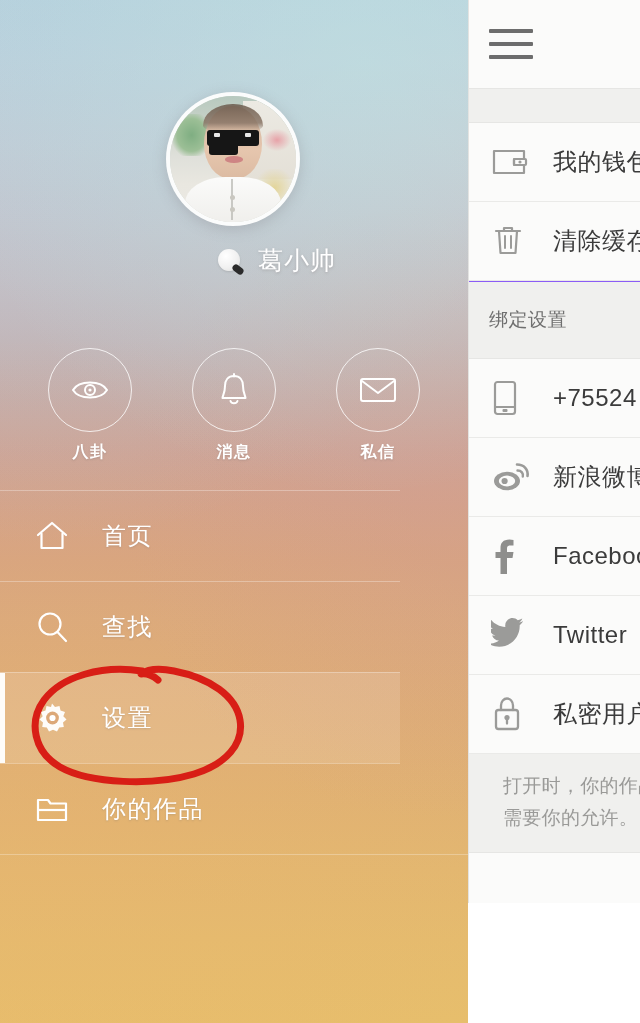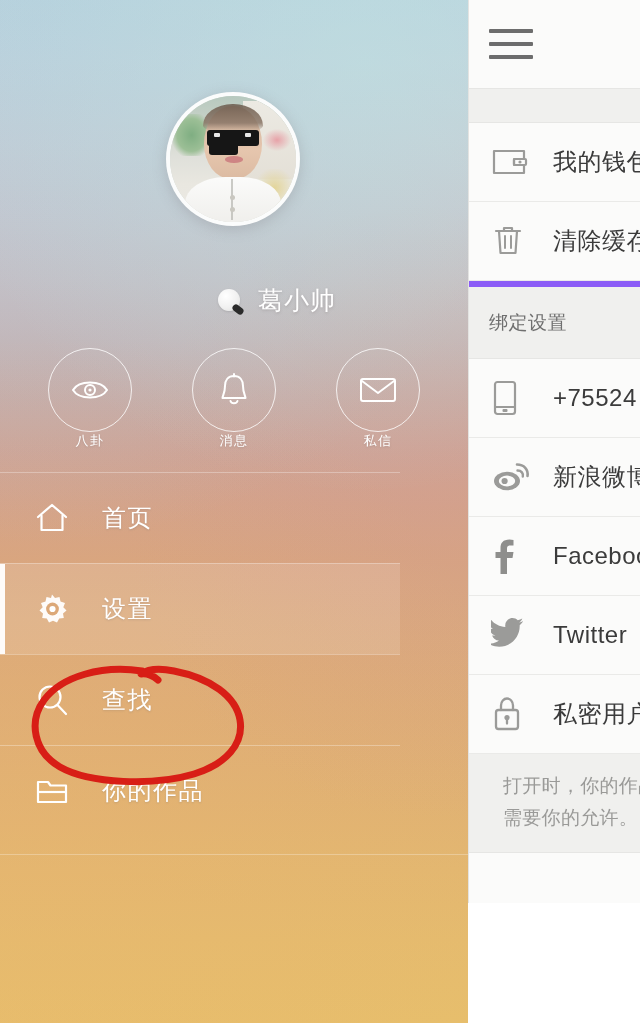--- a/index.html
+++ b/index.html
@@ -185,21 +185,20 @@
   #username-row {
     position: absolute;
     left: 0;
     top: 243px;
     width: 554px;
     height: 34px;
     display: flex;
     align-items: center;
     justify-content: center;
     gap: 18px;
-    margin-top: 40px;
   }
   #verify-badge {
     width: 22px; height: 22px;
     border-radius: 50%;
     background: radial-gradient(circle at 36% 32%, #ffffff 0%, #f1f1f1 55%, #dededc 100%);
     position: relative;
     flex: none;
     box-shadow: 0 1px 2px rgba(110,110,110,0.25);
   }
   #verify-badge::after {
@@ -242,31 +241,33 @@
     width: 84px; height: 84px;
     border-radius: 50%;
     border: 1.5px solid rgba(255,255,255,0.80);
     display: flex;
     align-items: center;
     justify-content: center;
     box-sizing: border-box;
   }
   .qa-circle svg { display: block; }
   .qa-label {
+    margin-top: 10px;
     color: #ffffff;
-    font-size: 13px;
+    font-size: 16px;
     letter-spacing: 1.5px;
     text-shadow: 0 1px 2px rgba(120,110,110,0.3);
+    font-weight: bold;
   }
 
   
   #nav {
     position: absolute;
     left: 0;
-    top: 472px;
+    top: 490px;
     width: 400px;
     font-family: Liberation Serif, serif;
   }
   .nav-row {
     position: relative;
     height: 91px;
     display: flex;
     align-items: center;
     padding-left: 30px;
     box-sizing: border-box;
@@ -350,21 +351,21 @@
   }
   .p-section-spacer {
     height: 33px;
     background: #f0f0ee;
     border-top: 1px solid #e6e6e4;
     border-bottom: 1px solid #e6e6e4;
   }
   .p-section-head {
     height: 78px;
     background: #f0f0ee;
-    border-top: 6px solid #8b5cf6;
+    border-top: 1px solid #8b5cf6;
     border-bottom: 1px solid #e6e6e4;
     display: flex;
     align-items: center;
     padding-left: 20px;
     box-sizing: border-box;
   }
   .p-section-head .sh-text {
     font-size: 19px;
     color: #6f6f6f;
     letter-spacing: .5px;
@@ -481,41 +482,41 @@
       <div class="nav-row">
         <div class="nav-icon">
           <svg width="34" height="32" viewBox="0 0 34 32" fill="none">
             <path d="M3 15 L17 3 L31 15" stroke="#ffffff" stroke-width="2.2" fill="none" stroke-linecap="round" stroke-linejoin="round"></path>
             <path d="M6.5 13.5 L6.5 28 L27.5 28 L27.5 13.5" stroke="#ffffff" stroke-width="2.2" fill="none" stroke-linecap="round" stroke-linejoin="round"></path>
           </svg>
         </div>
         <div class="nav-label">首页</div>
       </div>
 
+      <div class="nav-row">
+        <div class="nav-icon">
+          <svg width="34" height="34" viewBox="0 0 34 34" fill="none">
+            <circle cx="15" cy="14" r="10.5" stroke="#ffffff" stroke-width="2.2" fill="none"></circle>
+            <path d="M22.5 22 L31 31" stroke="#ffffff" stroke-width="2.2" stroke-linecap="round"></path>
+          </svg>
+        </div>
+        <div class="nav-label">查找</div>
+      </div>
+
       <div class="nav-row selected">
         <div class="nav-icon">
           <svg width="34" height="34" viewBox="0 0 34 34" fill="none">
             <path d="M17 2.5 L20 6 L24.5 5 L25.5 9.5 L30 11 L28.3 15.2 L31.5 18.5 L28 21.5
                      L28.8 26 L24.2 26.5 L22 30.5 L18 28.8 L14 30.5 L11.8 26.5 L7.2 26
                      L8 21.5 L4.5 18.5 L7.7 15.2 L6 11 L10.5 9.5 L11.5 5 L16 6 Z" fill="#ffffff" opacity="0.95"></path>
             <circle cx="17.5" cy="17" r="6.4" fill="#dca878"></circle>
             <circle cx="17.5" cy="17" r="3.1" fill="#ffffff"></circle>
           </svg>
         </div>
         <div class="nav-label">设置</div>
-      </div>
-
-      <div class="nav-row">
-        <div class="nav-icon">
-          <svg width="34" height="34" viewBox="0 0 34 34" fill="none">
-            <circle cx="15" cy="14" r="10.5" stroke="#ffffff" stroke-width="2.2" fill="none"></circle>
-            <path d="M22.5 22 L31 31" stroke="#ffffff" stroke-width="2.2" stroke-linecap="round"></path>
-          </svg>
-        </div>
-        <div class="nav-label">查找</div>
       </div>
 
       <div class="nav-row">
         <div class="nav-icon">
           <svg width="34" height="30" viewBox="0 0 34 30" fill="none">
             <path d="M3 6 L13 6 L15.5 9.5 L31 9.5 L31 26 L3 26 Z" stroke="#ffffff" stroke-width="2.2" fill="none" stroke-linejoin="round"></path>
             <path d="M3 16 L31 16" stroke="#ffffff" stroke-width="2.2"></path>
           </svg>
         </div>
         <div class="nav-label">你的作品</div>

